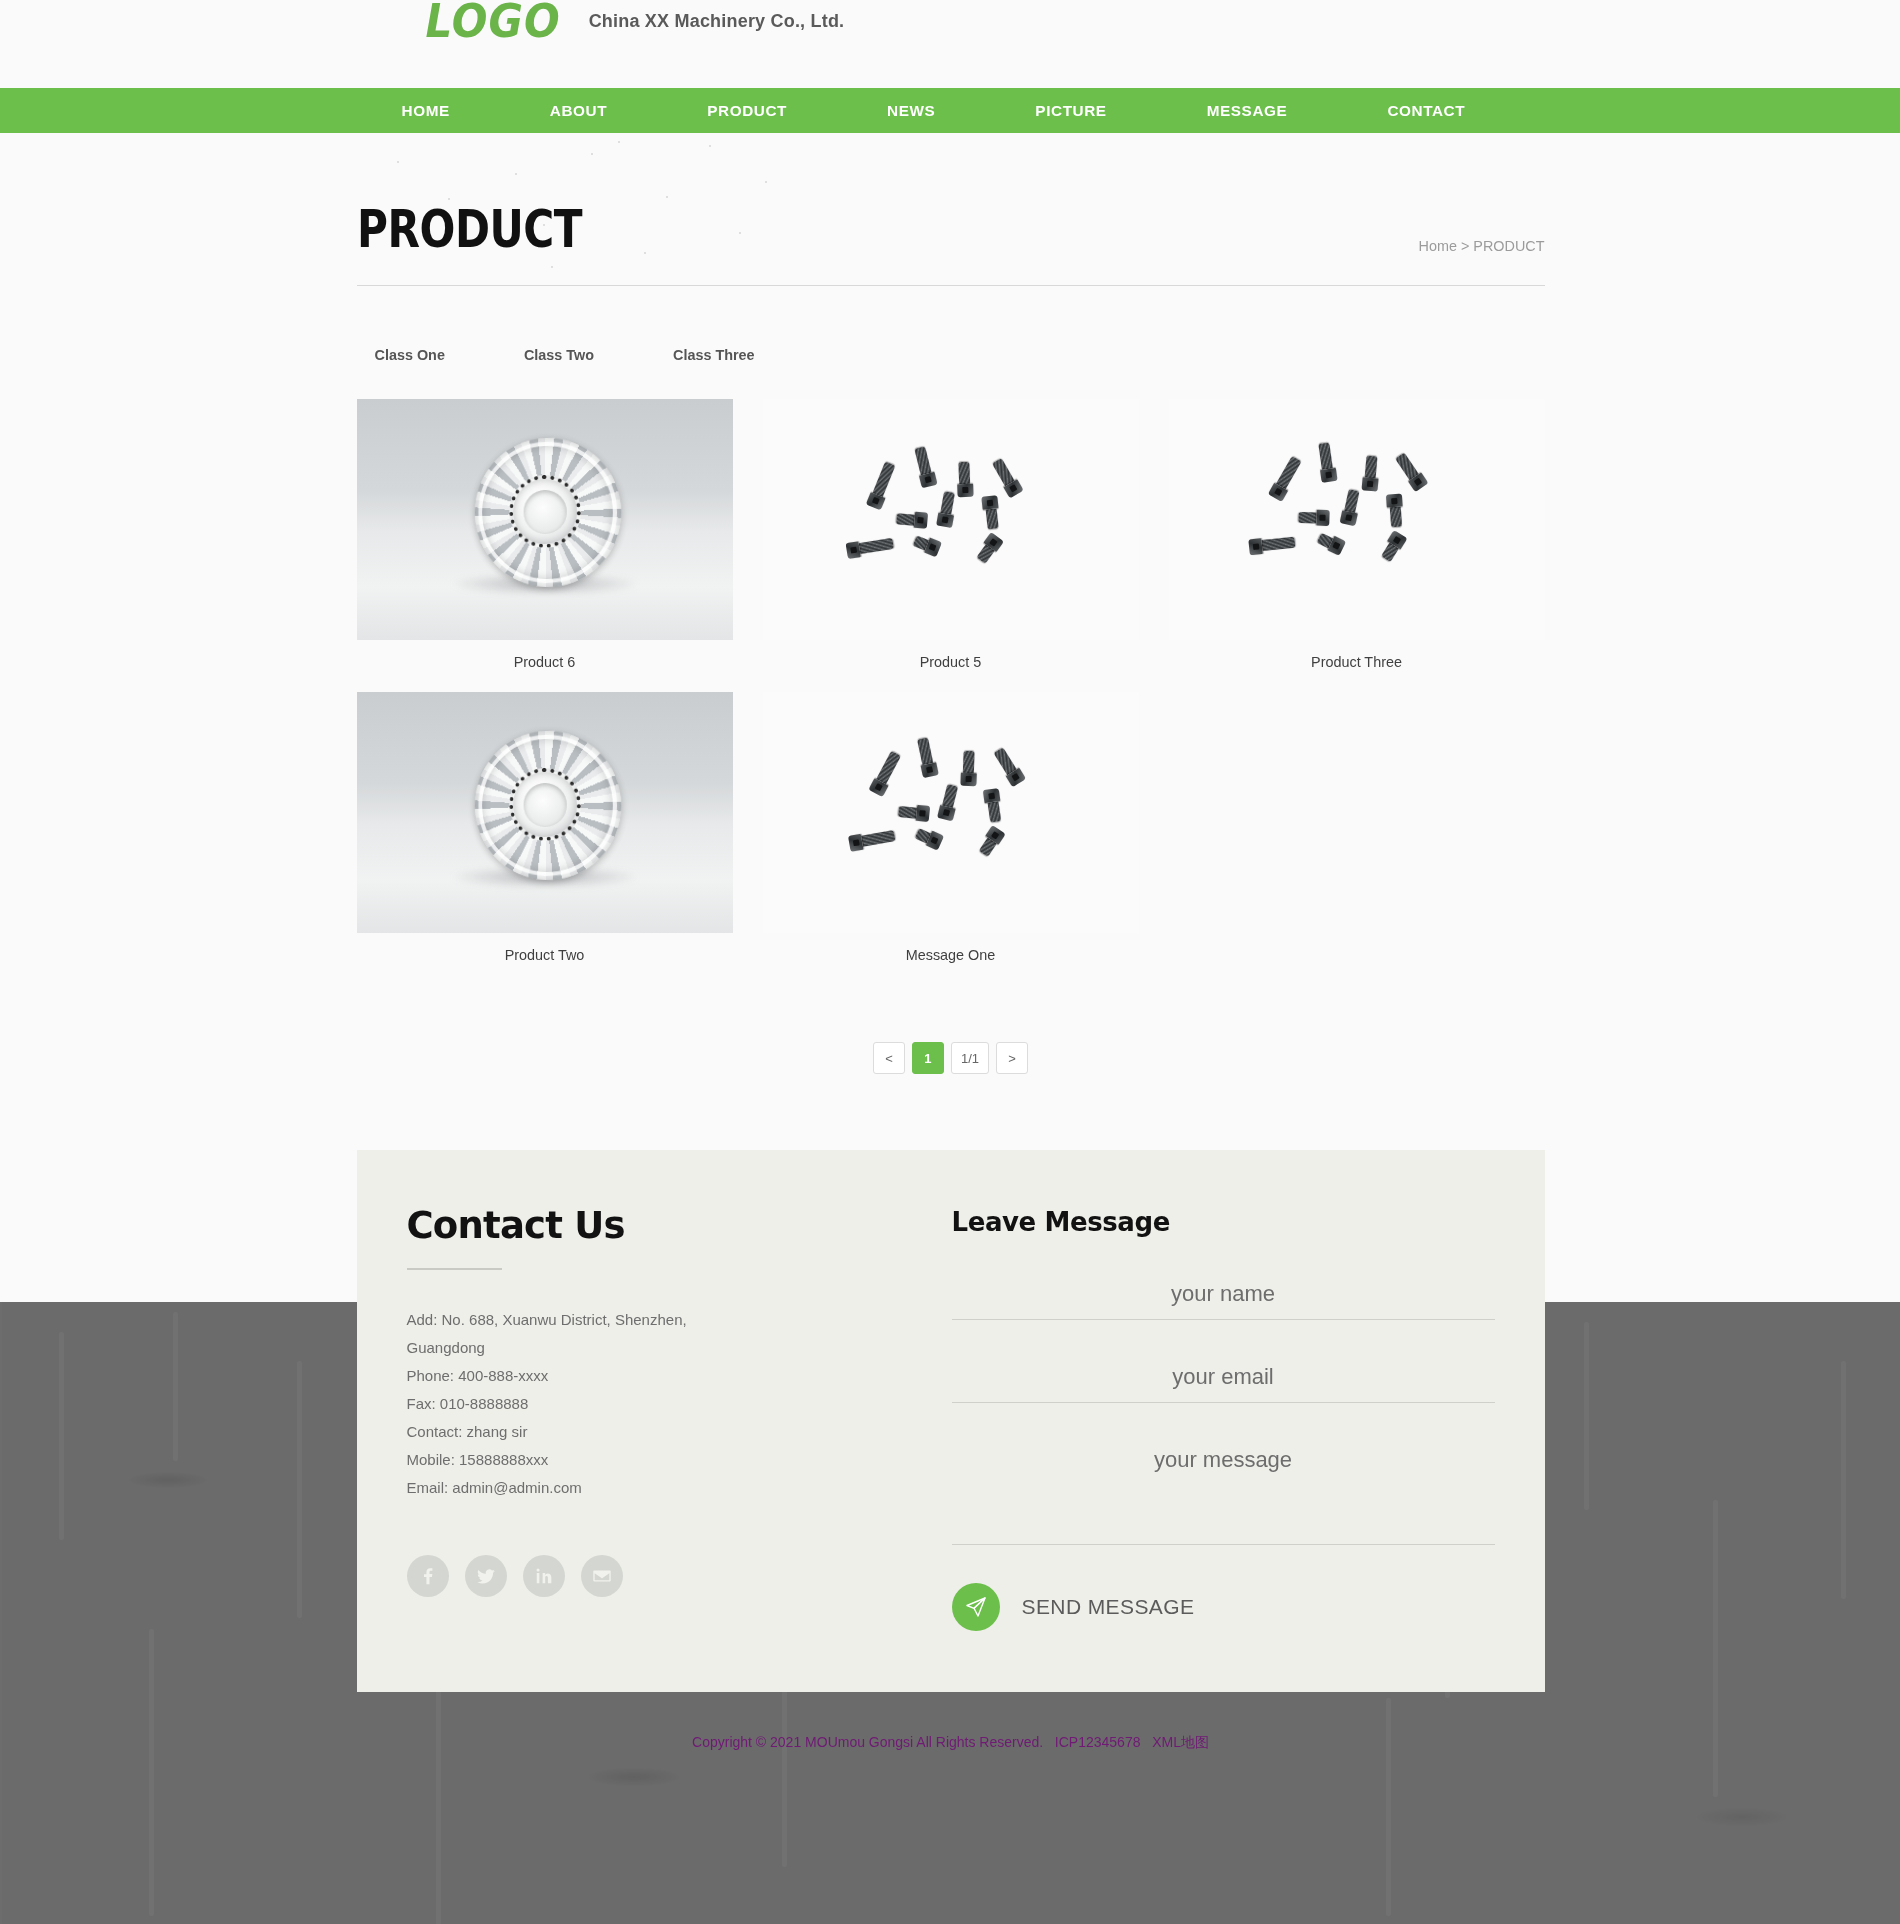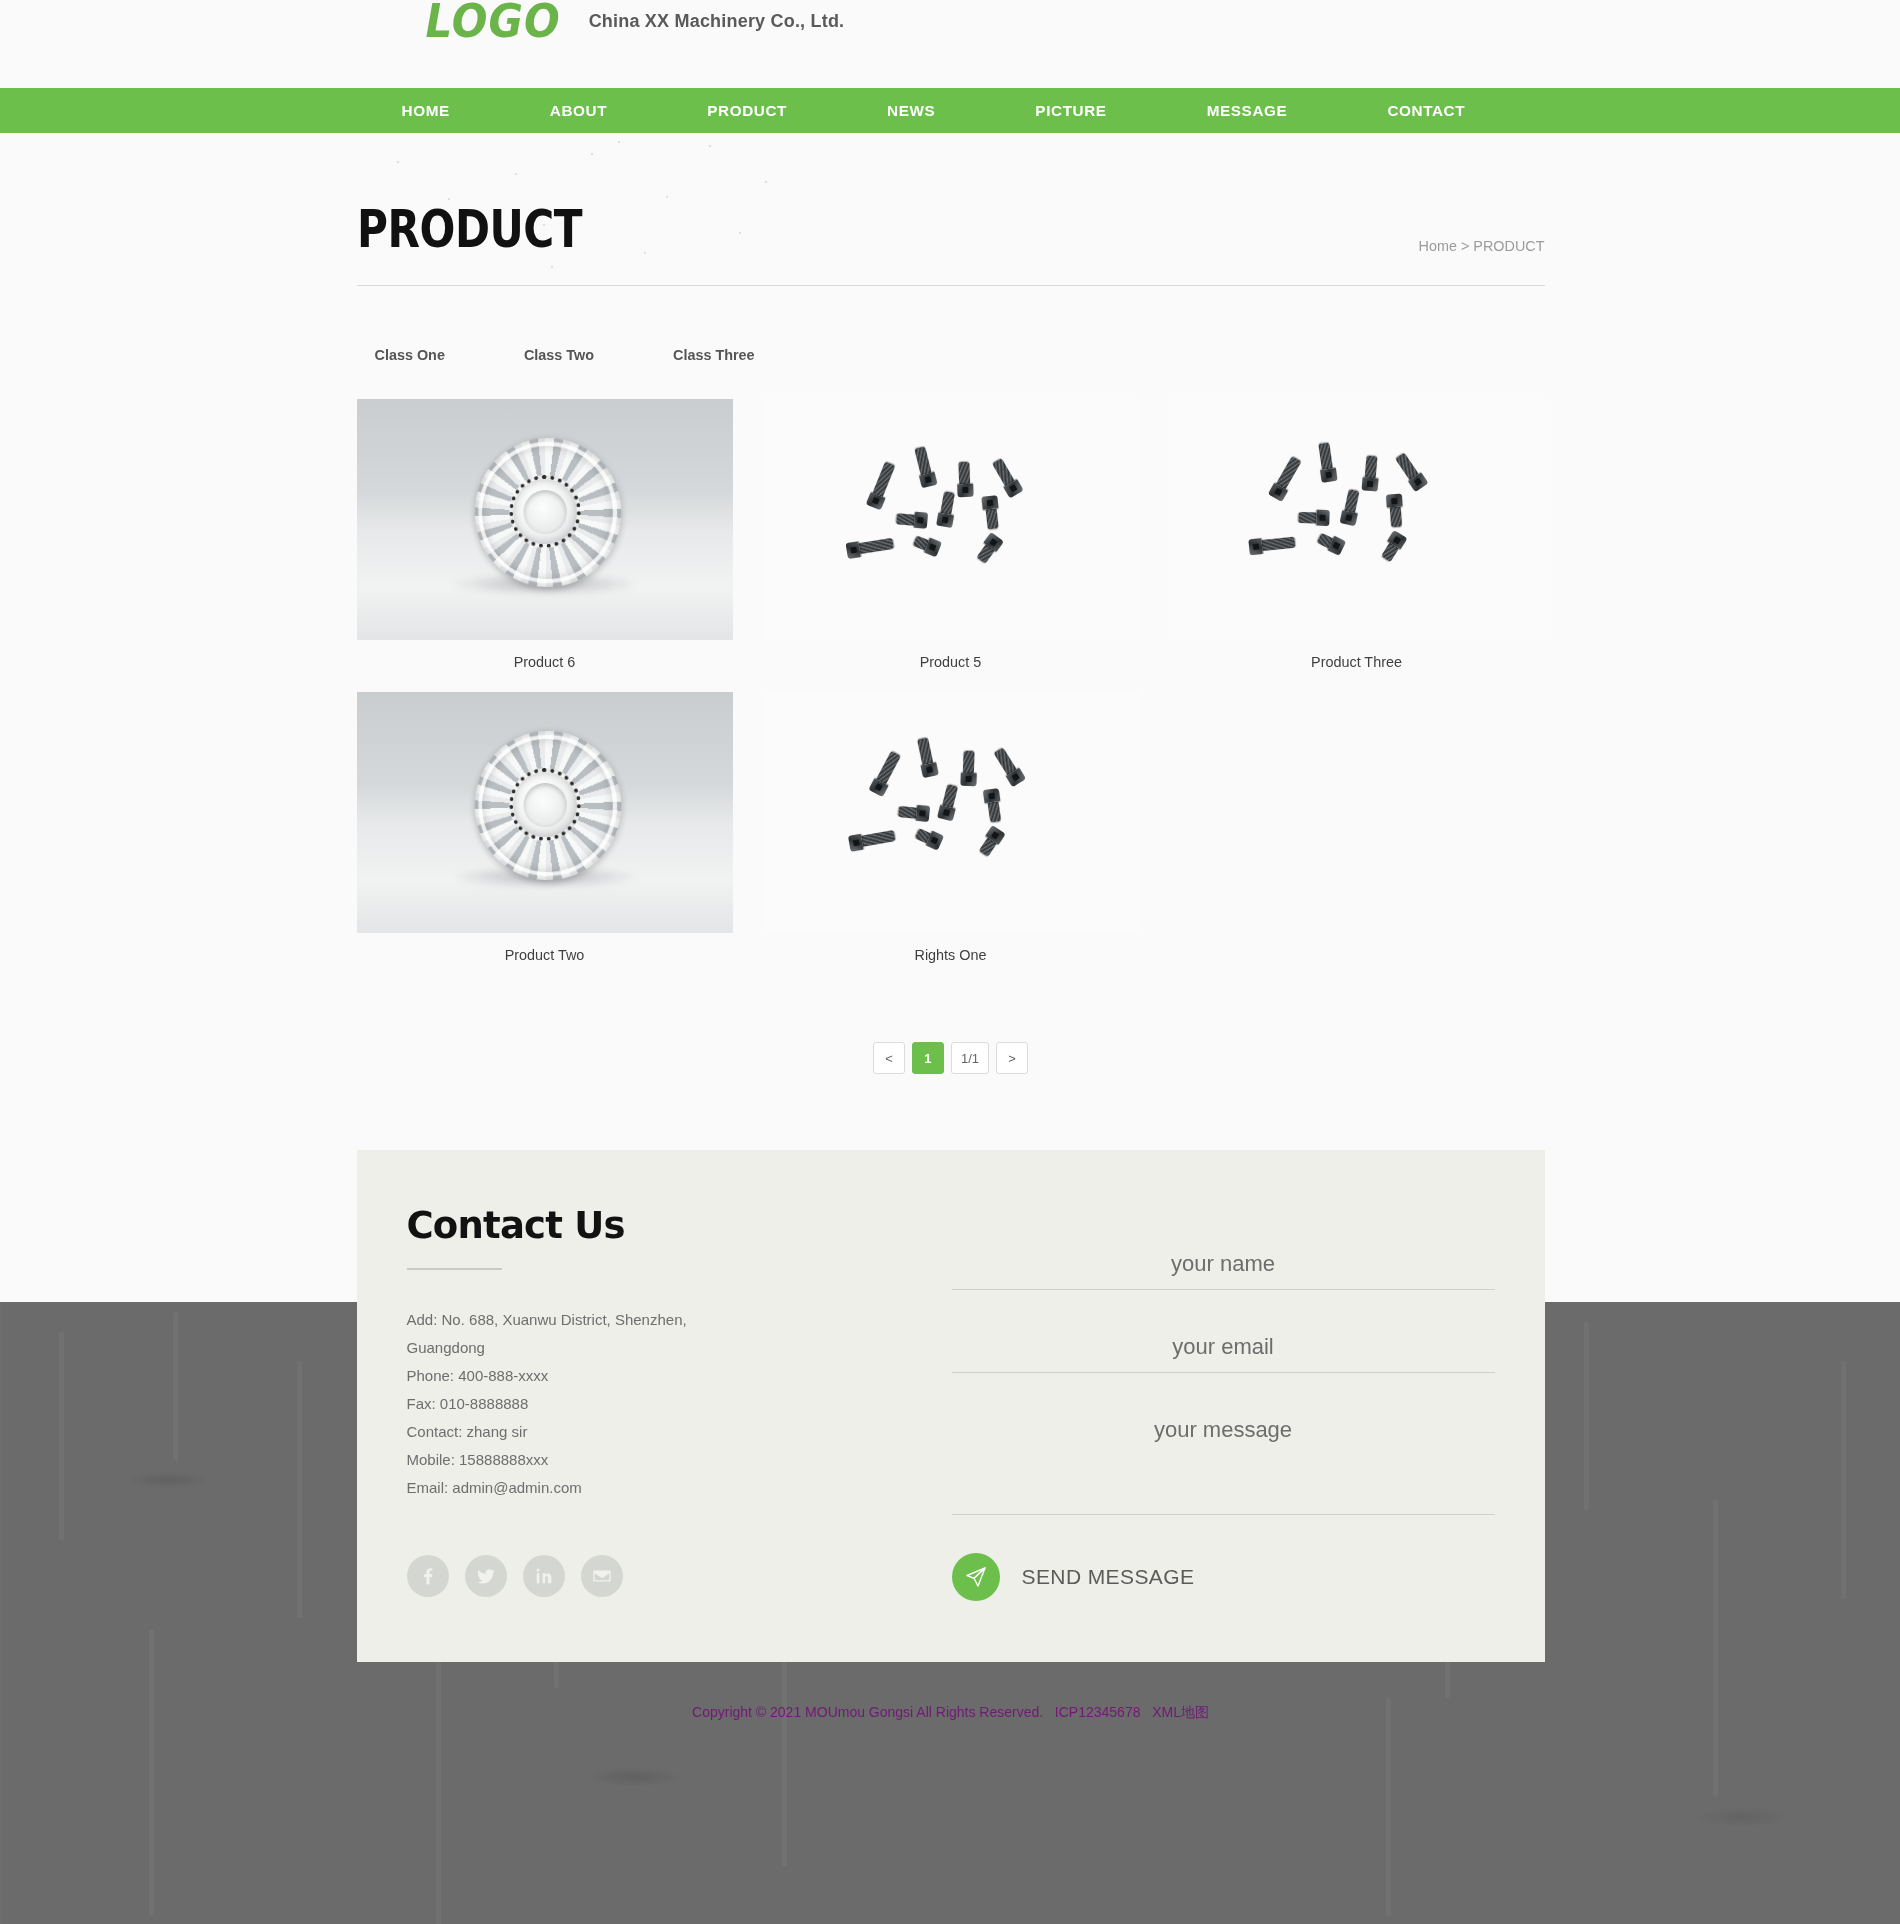--- a/index.html
+++ b/index.html
@@ -660,21 +660,21 @@
           <div class="screw" style="left:158px; top:133px; transform:rotate(114deg);">
               <div class="head"></div>
               <div class="shaft" style="height:13px;"></div>
             </div>
           <div class="screw" style="left:220px; top:135px; transform:rotate(34deg);">
               <div class="head"></div>
               <div class="shaft" style="height:16px;"></div>
             </div>
         </div>
       </div>
-      <div class="product-name">Rights One</div>
+      <div class="product-name">Message One</div>
     </div>
 
   </div>
 
   <div class="pagination">
     <span class="page-btn">&lt;</span>
     <span class="page-btn active">1</span>
     <span class="page-btn">1/1</span>
     <span class="page-btn">&gt;</span>
   </div>
@@ -713,20 +713,21 @@
       </span>
       <span class="social-btn">
         <svg width="22" height="22" viewBox="0 0 24 24">
             <path d="M3.5 6h17c.55 0 1 .45 1 1v10c0 .55-.45 1-1 1h-17c-.55 0-1-.45-1-1V7c0-.55.45-1 1-1zm8.5 6.6L4.9 7.5h14.2L12 12.6zM4 8.9v7.6h16V8.9l-7.43 5.3a1 1 0 0 1-1.14 0L4 8.9z"></path>
           </svg>
       </span>
     </div>
   </div>
 
   <div class="contact-right">
+    <h3 class="form-title">Leave Message</h3>
 
     <div class="field">
       <input type="text" value="" placeholder="your name" style="">
     </div>
 
     <div class="field">
       <input type="text" value="" placeholder="your email" style="">
     </div>
 
     <div class="field msg">

